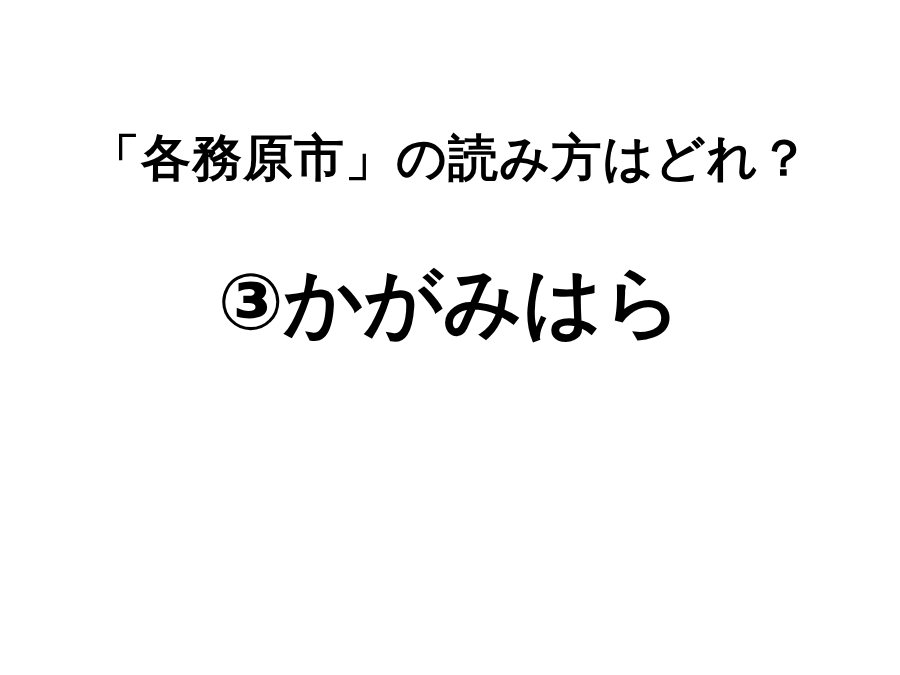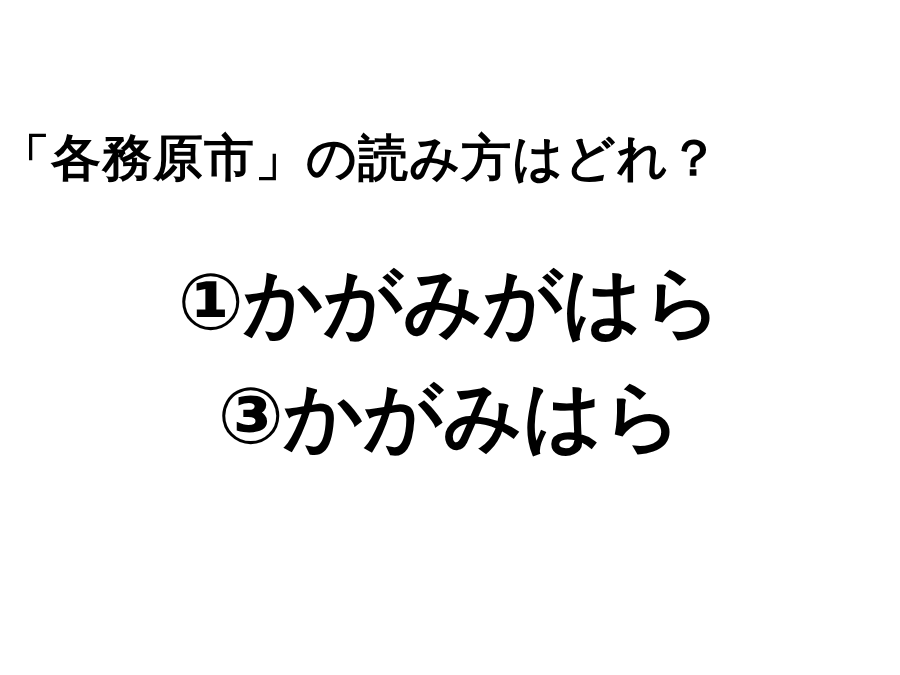--- a/index.html
+++ b/index.html
@@ -13,20 +13,21 @@
       position: relative;
       overflow: hidden;
       font-family: "DejaVu Sans", "Liberation Sans", sans-serif;
       color: #000000;
     }
     .question {
       position: absolute;
       left: 0;
       top: 118px;
       width: 900px;
+      text-align: center;
       font-size: 50px;
       font-weight: bold;
       line-height: 80px;
       letter-spacing: 1px;
       white-space: nowrap;
     }
     .options {
       position: absolute;
       left: 0;
       top: 245px;
@@ -45,18 +46,15 @@
       font-weight: bold;
     }
   </style>
 </head>
 <body>
 
 <div class="question">「各務原市」の読み方はどれ？</div>
 
 <div class="options">
   <div class="option">
-    <span class="num">①</span><span>かがみがはら</span>
-  </div>
-  <div class="option">
     <span class="num">③</span><span>かがみはら</span>
   </div>
 </div>
 
 </body></html>

